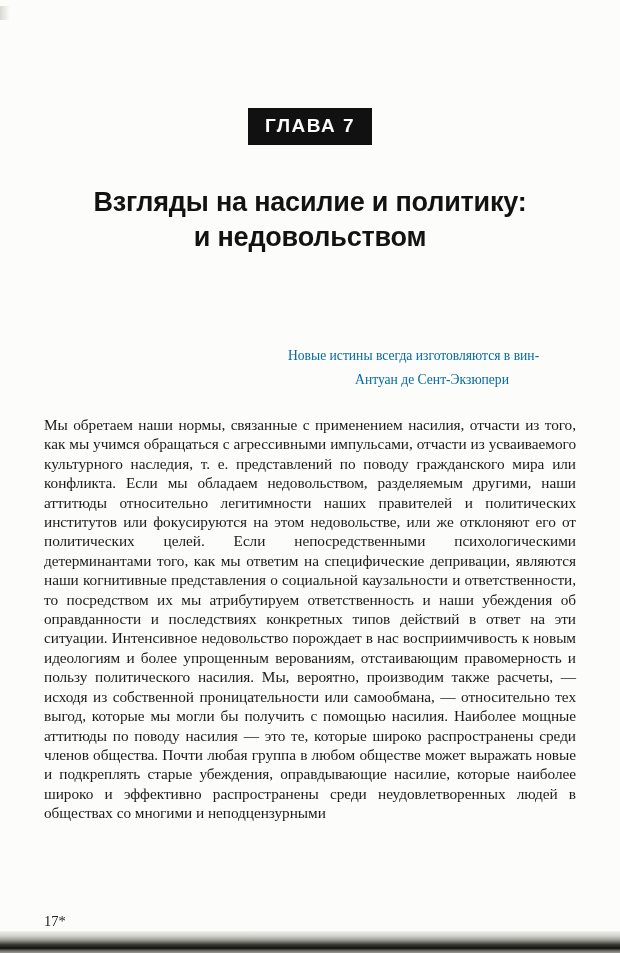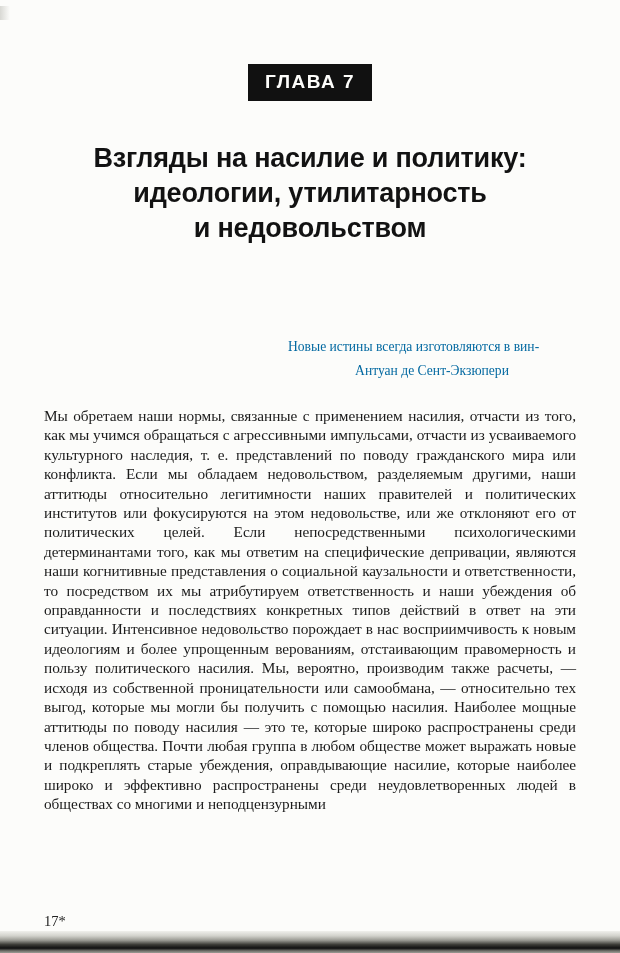--- a/index.html
+++ b/index.html
@@ -11,21 +11,21 @@
     position: relative;
     width: 620px;
     height: 953px;
     background: #fcfcfa;
     overflow: hidden;
     font-family: "Liberation Serif", serif;
     color: #1c1c1c;
   }
   .chapter-badge {
     display: block;
-    margin: 64px auto 0 auto;
+    margin: 108px auto 0 auto;
     width: max-content;
     background: #111111;
     color: #fdfdfb;
     font-family: "Liberation Sans", sans-serif;
     font-weight: bold;
     font-size: 19px;
     letter-spacing: 1.5px;
     padding: 7px 17px 8px 17px;
   }
   .title {
@@ -98,21 +98,20 @@
 <div class="page">
 
   <div class="corner-artifact"></div>
 
   <div class="chapter-badge">
     <span>ГЛАВА 7</span>
   </div>
 
   <h1 class="title">
     <span class="tl">Взгляды на насилие и политику:</span>
-    <span class="tl">идеологии, утилитарность</span>
     <span class="tl">и недовольством</span>
   </h1>
 
   <div class="epigraph">
     <span class="ep-line">Новые истины всегда изготовляются в вин-</span>
     <p class="ep-author">Антуан де Сент-Экзюпери</p>
   </div>
 
   <p class="body-text">Мы обретаем наши нормы, связанные с применением насилия, отчасти из того, как мы учимся обращаться с агрессивными импульсами, отчасти из усваиваемого культурного наследия, т. е. представлений по поводу гражданского мира или конфликта. Если мы обладаем недовольством, разделяемым другими, наши аттитюды относительно легитимности наших правителей и политических институтов или фокусируются на этом недовольстве, или же отклоняют его от политических целей. Если непосредственными психологическими детерминантами того, как мы ответим на специфические депривации, являются наши когнитивные представления о социальной каузальности и ответственности, то посредством их мы атрибутируем ответственность и наши убеждения об оправданности и последствиях конкретных типов действий в ответ на эти ситуации. Интенсивное недовольство порождает в нас восприимчивость к новым идеологиям и более упрощенным верованиям, отстаивающим правомерность и пользу политического насилия. Мы, вероятно, производим также расчеты, — исходя из собственной проницательности или самообмана, — относительно тех выгод, которые мы могли бы получить с помощью насилия. Наиболее мощные аттитюды по поводу насилия — это те, которые широко распространены среди членов общества. Почти любая группа в любом обществе может выражать новые и подкреплять старые убеждения, оправдывающие насилие, которые наиболее широко и эффективно распространены среди неудовлетворенных людей в обществах со многими и неподцензурными</p>
 

